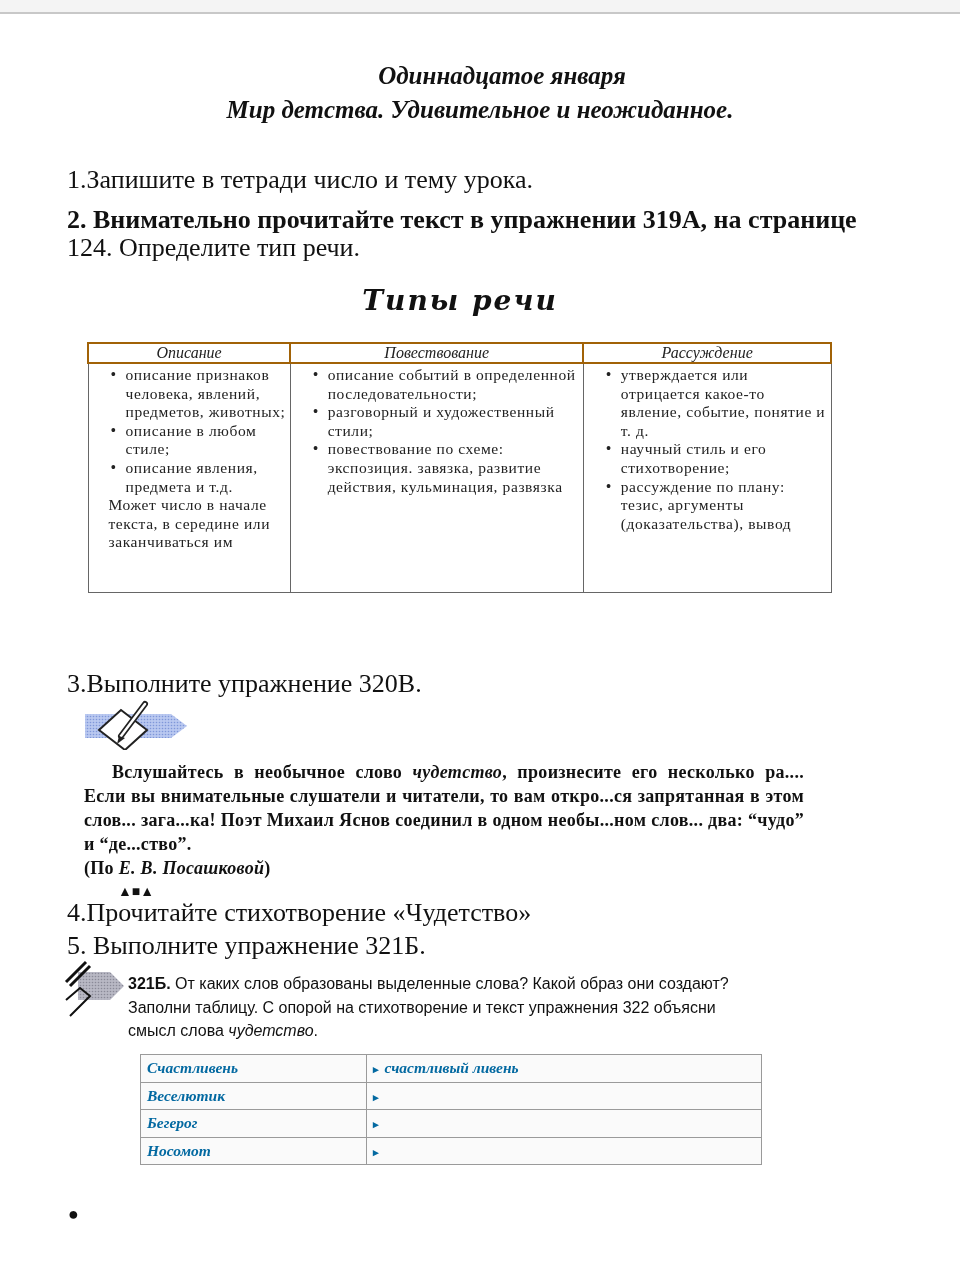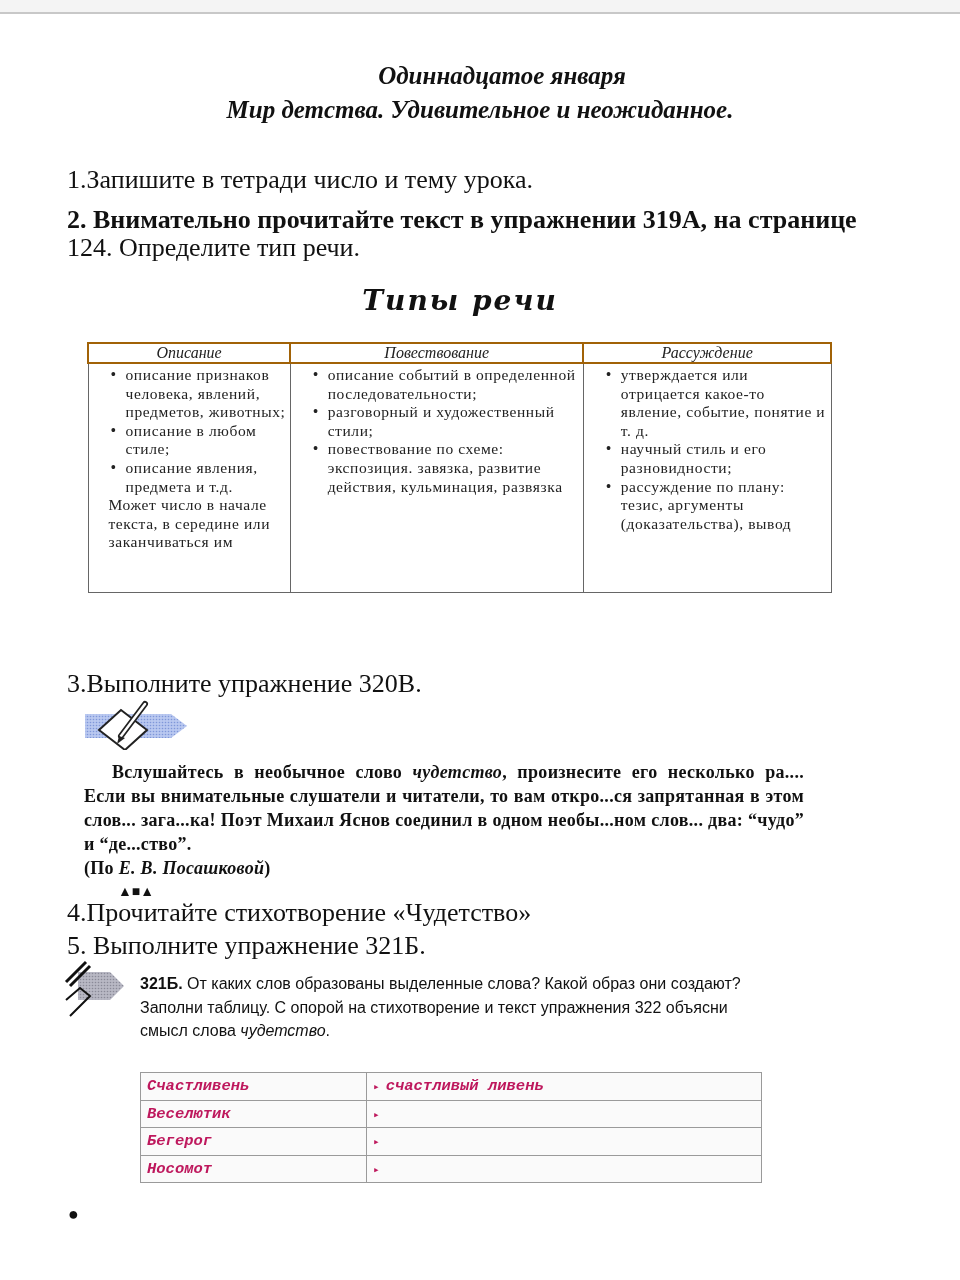--- a/index.html
+++ b/index.html
@@ -59,28 +59,28 @@
     font-weight: bold; text-align: justify; letter-spacing: 0.3px;
   }
   .ex-text p { margin: 0; text-indent: 28px; }
   .ex-text i { font-style: italic; }
   .marker { position: absolute; left: 118px; top: 884px; font-size: 14px; color: #111; }
 
   
   .ex321 { top: 958px; left: 60px; width: 720px; height: 270px; }
   .icon321 { position: absolute; left: 4px; top: 2px; width: 80px; height: 60px; }
   .ex321-text {
-    position: absolute; left: 80px; top: 14px; width: 620px;
+    position: absolute; left: 68px; top: 14px; width: 620px;
     font-family: "Liberation Sans", sans-serif; font-size: 16px; line-height: 23.5px; color: #111;
   }
   .ex321-text b { font-weight: bold; }
   .ex321-text i { font-style: italic; }
   table.words {
     position: absolute; left: 80px; top: 96px; width: 622px; border-collapse: collapse;
-    font-family: Liberation Mono, monospace; font-style: italic; font-size: 15.5px; color: #be185d; margin-top: 18px;
+    font-family: Liberation Serif, serif; font-style: italic; font-size: 15.5px; color: #0369a1;
   }
   table.words td {
     border: 1px solid #9a9a9a; height: 26.5px; padding: 0 6px; vertical-align: middle;
     background: rgba(245,245,245,0.5);
   }
   table.words td.c1 { width: 213px; font-weight: bold; }
   table.words td.c2 { font-weight: bold; }
   .tri { font-style: normal; font-size: 11px; margin-right: 6px; }
   .bottom-dot { position: absolute; left: 68px; top: 1204px; font-size: 18px; color: #111; }
 </style>
@@ -119,21 +119,21 @@
       <td>
         <ul>
           <li>описание событий в определенной последовательности;</li>
           <li>разговорный и художественный стили;</li>
           <li>повествование по схеме: экспозиция. завязка, развитие действия, кульминация, развязка</li>
         </ul>
       </td>
       <td>
         <ul>
           <li>утверждается или отрицается какое-то явление, событие, понятие и т. д.</li>
-          <li>научный стиль и его разновидности;</li>
+          <li>научный стиль и его стихотворение;</li>
           <li>рассуждение по плану: тезис, аргументы (доказательства), вывод</li>
         </ul>
       </td>
     </tr>
   </tbody>
 </table>
 
 <div class="task" style="top:667px;">3.Выполните упражнение 320В.</div>
 
 <div class="ex-block ex320">

